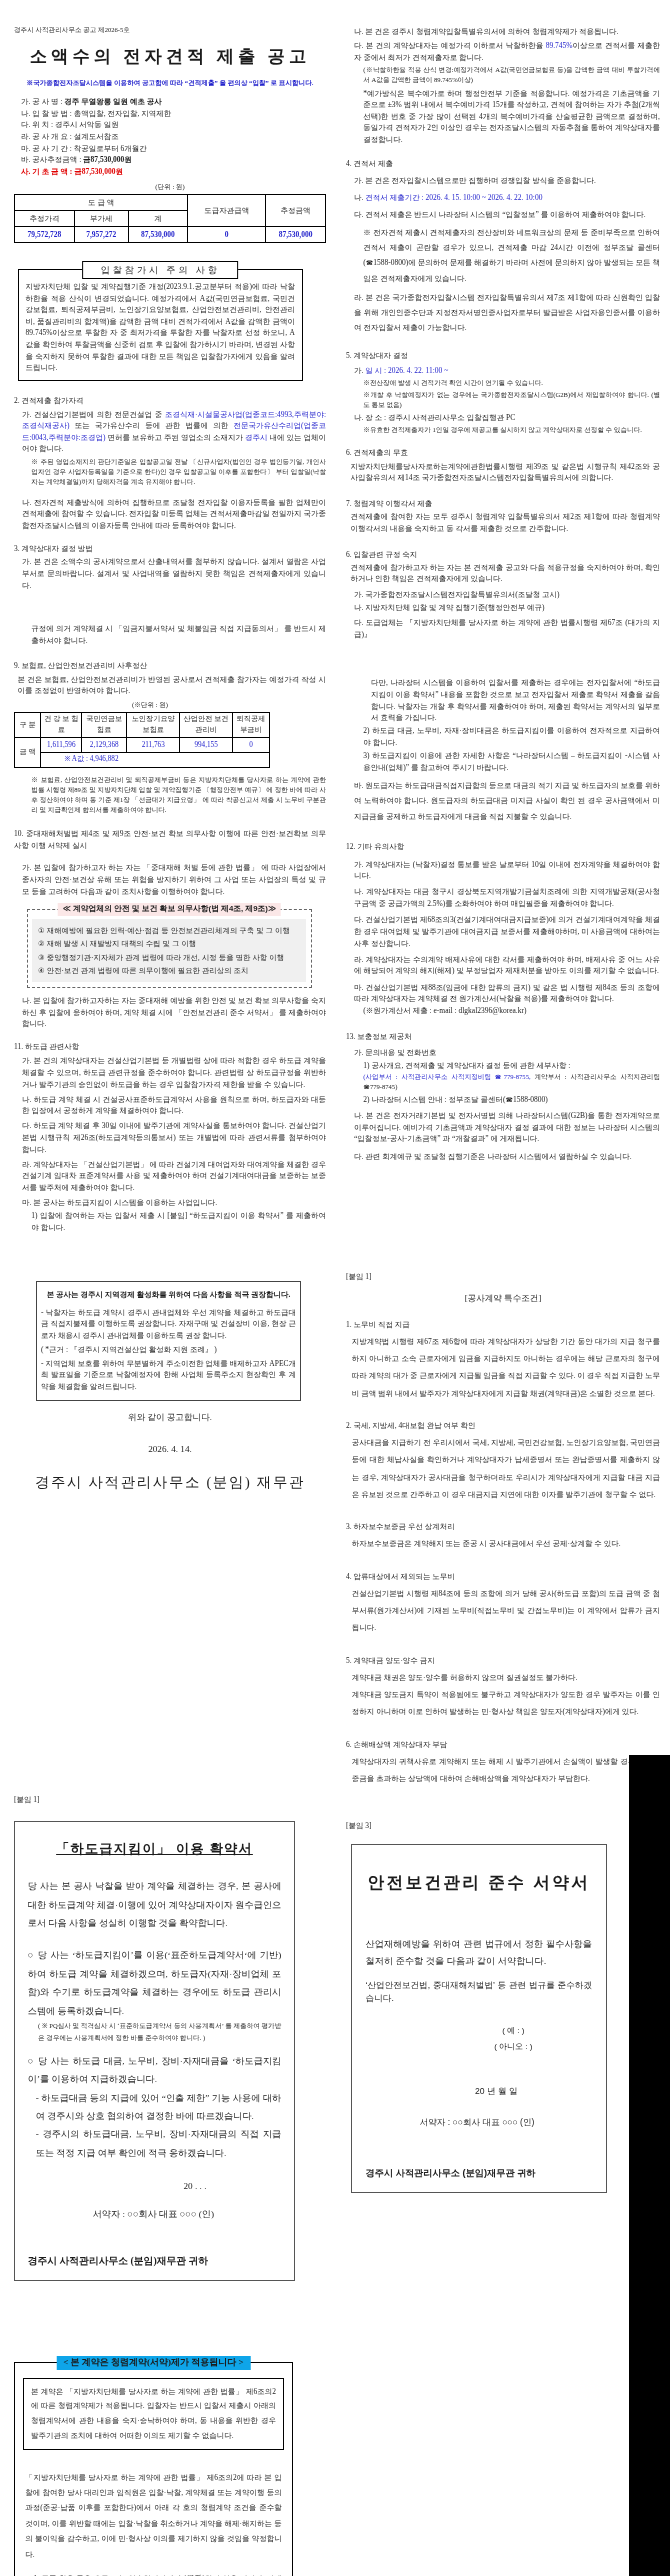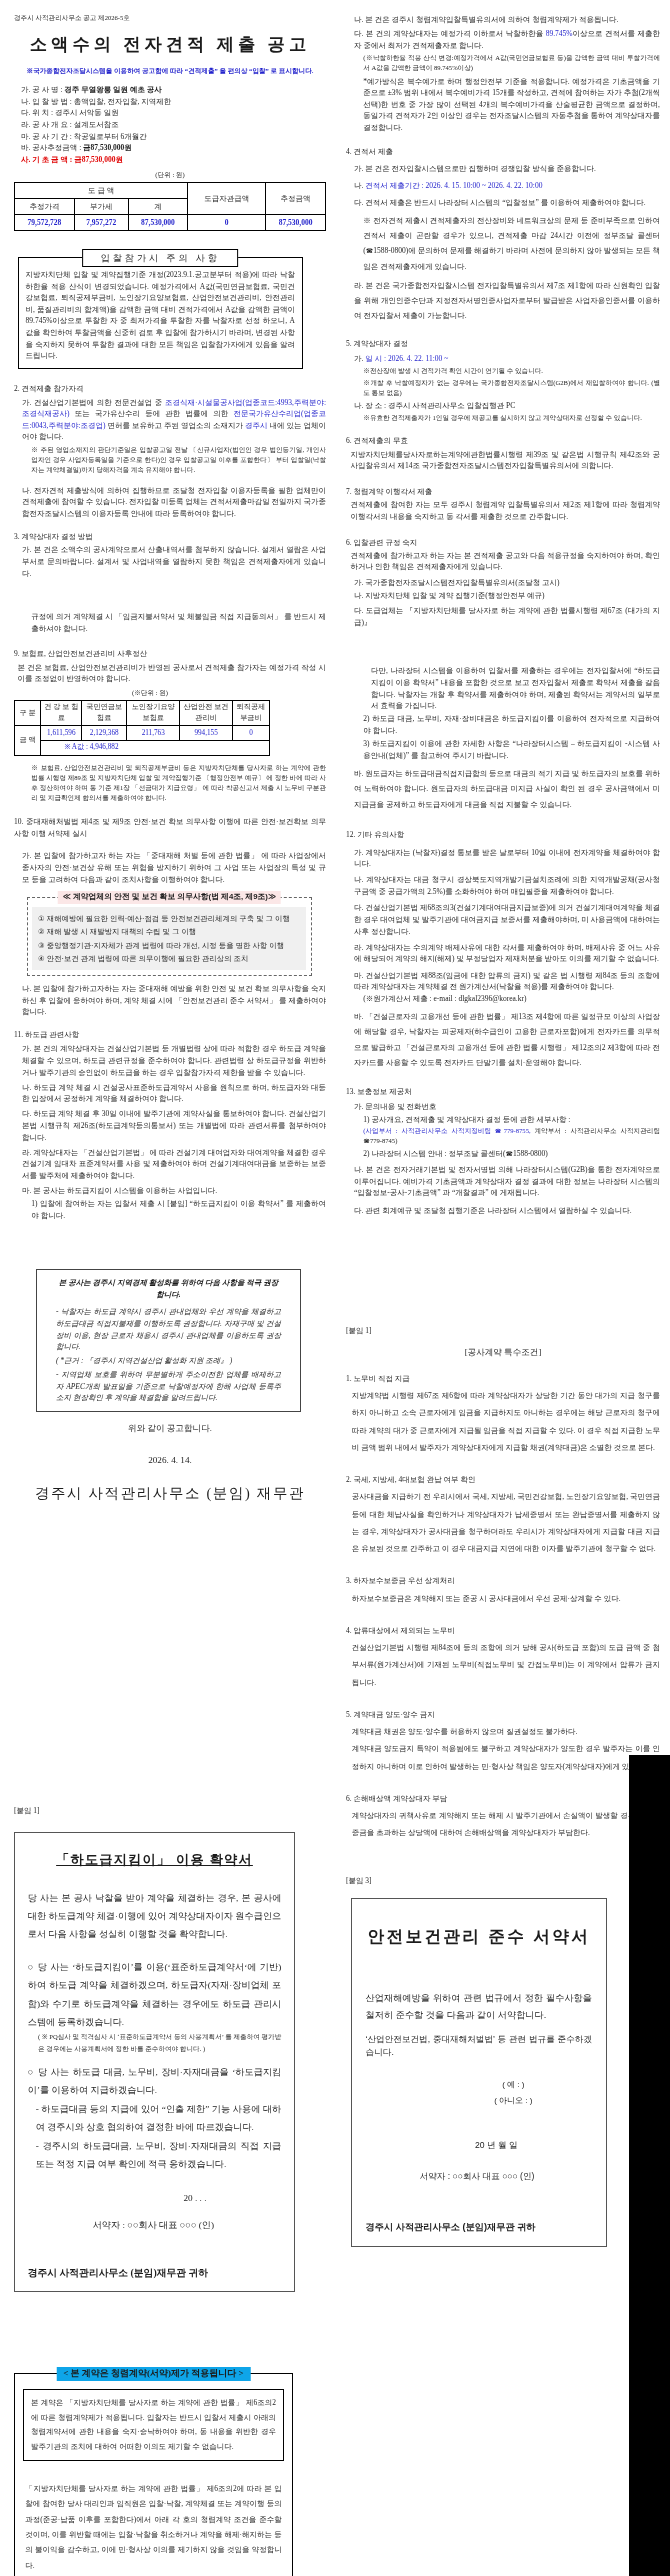--- a/index.html
+++ b/index.html
@@ -1,18 +1,18 @@
 <!DOCTYPE html>
 <html style="font-size:9.2px"><head>
 <meta charset="utf-8">
 <style>
   html,body{margin:0;padding:0;background:#fff;}
   .page{position:relative;width:671px;height:2576px;background:#fff;overflow:hidden;
         font-family:"Liberation Serif","DejaVu Serif",serif;color:#1c1c1c;font-size:7.5px;line-height:1.55;}
-  .col{position:absolute;top:0;}
+  .col{position:absolute;top:12px;}
   .col-l{left:14px;width:312px;}
   .col-r{left:346px;width:314px;}
   p{margin:0;text-align:justify;}
   .ctr{text-align:center;}
   .rt{text-align:center;}
   .b{font-weight:bold;}
   .blue{color:#2323cc;}
   .red{color:#e00000;}
   .small{font-size:6.6px;}
   .ind1{padding-left:8px;}
@@ -32,21 +32,21 @@
   .t2 td.aval{color:#2323cc;text-align:left;padding-left:23px;}
   .warn-box{position:relative;border:0.9px solid #000;margin:26.5px 23px 0 3.5px;padding:10.4px 7px 5.8px;}
   .warn-title{position:absolute;top:-9.8px;left:50%;transform:translateX(-50%);border:0.9px solid #000;
               background:#fff;padding:1.2px 17.3px;font-size:9.2px;letter-spacing:2.9px;white-space:nowrap;}
   .dashed-box{position:relative;border:0.6px dashed #666;margin:11.5px 14px 0 12.7px;padding:9.2px 4.6px 4.6px;}
   .dashed-title{position:absolute;top:-6.3px;left:50%;transform:translateX(-50%);background:#fbe7e7;
                 padding:0 4.6px;font-weight:bold;font-size:7.8px;white-space:nowrap;
                 font-family:"Liberation Sans","DejaVu Sans",sans-serif;}
   .dashed-inner{background:#f0f0f0;padding:4.6px 5.8px;font-family:"Liberation Sans","DejaVu Sans",sans-serif;}
   .dashed-inner p{margin:1.7px 0;text-align:left;font-size:7.4px;}
-  .region-box{border:0.6px solid #444;margin:48px 25px 0 22px;padding:7px 19px;font-style:italic;}
+  .region-box{border:0.6px solid #444;margin:48px 25px 0 22px;padding:7px 4px;}
   .pledge-box{border:0.6px solid #555;margin:15px 31px 0 0;padding:14px 12.7px 9.2px;font-size:9.2px;line-height:2.0;}
   .pledge-title{font-size:13.2px;font-weight:bold;text-align:center;text-decoration:underline;
                 letter-spacing:1.2px;font-family:"Liberation Sans","DejaVu Sans",sans-serif;margin-bottom:15px;}
   .integrity-wrap{position:relative;margin:81px 33px 0 0;}
   .integrity-head{position:absolute;top:-5.8px;left:50%;transform:translateX(-50%);background:#0ea5e9;
                   padding:0 7px;font-weight:bold;font-size:9px;white-space:nowrap;}
   .integrity-box{border:0.6px solid #000;padding:15px 8px 11.5px;}
   .integrity-inner{border:0.9px solid #000;padding:5.8px 7px;line-height:1.95;}
   .safety-box{border:0.6px solid #555;margin:11.5px 53px 0 4.6px;padding:17.3px 14px 11.5px;
               font-family:"Liberation Sans","DejaVu Sans",sans-serif;}
@@ -251,21 +251,20 @@
     <p class="ind2" style="margin-top:1.2px">3) 하도급지킴이 이용에 관한 자세한 사항은  “나라장터시스템 – 하도급지킴이 -시스템 사용안내(업체)” 를 참고하여 주시기 바랍니다.</p>
     <p class="ind1 loose" style="margin-top:4.6px">바. 원도급자는 하도급대금직접지급합의 등으로 대금의 적기 지급 및 하도급자의 보호를 위하여 노력하여야 합니다. 원도급자의 하도급대금 미지급 사실이 확인 된 경우 공사금액에서 미지급금을 공제하고 하도급자에게 대금을 직접 지불할 수 있습니다.</p>
 
     <p class="hd" style="margin-top:17.3px">12. 기타 유의사항</p>
     <p class="ind1" style="margin-top:5.8px">가. 계약상대자는 (낙찰자)결정 통보를 받은 날로부터 10일 이내에 전자계약을 체결하여야 합니다.</p>
     <p class="ind1" style="margin-top:4.6px">나. 계약상대자는 대금 청구시 경상북도지역개발기금설치조례에 의한 지역개발공채(공사청구금액 중 공급가액의 2.5%)를 소화하여야 하며 매입필증을 제출하여야 합니다.</p>
     <p class="ind1" style="margin-top:4.6px">다. 건설산업기본법 제68조의3(건설기계대여대금지급보증)에 의거 건설기계대여계약을 체결한 경우 대여업체 및 발주기관에 대여금지급 보증서를 제출해야하며, 미 사용금액에 대하여는 사후 정산합니다.</p>
     <p class="ind1" style="margin-top:4.6px">라. 계약상대자는 수의계약 배제사유에 대한 각서를 제출하여야 하며, 배제사유 중 어느 사유에 해당되어 계약의 해지(해제) 및 부정당업자 제재처분을 받아도 이의를 제기할 수 없습니다.</p>
     <p class="ind1" style="margin-top:4.6px">마. 건설산업기본법 제88조(임금에 대한 압류의 금지) 및 같은 법 시행령 제84조 등의 조항에 따라 계약상대자는 계약체결 전 원가계산서(낙찰율 적용)를 제출하여야 합니다.</p>
     <p class="ind2">(※원가계산서 제출 : e-mail : dlgkal2396@korea.kr)</p>
-    <p class="ind1 loose" style="margin-top:4.6px">바. 「건설근로자의 고용개선 등에 관한 법률」 제13조 제4항에 따른 일정규모 이상의 사업장에 해당할 경우, 낙찰자는 피공제자(하수급인이 고용한 근로자포함)에게 전자카드를 의무적으로 발급하고 「건설근로자의 고용개선 등에 관한 법률 시행령」 제12조의2 제3항에 따라 전자카드를 사용할 수 있도록 전자카드 단말기를 설치·운영해야 합니다.</p>
 
     <p class="hd" style="margin-top:15px">13. 보충정보 제공처</p>
     <p class="ind1" style="margin-top:3.5px">가. 문의내용 및 전화번호</p>
     <p class="ind2" style="margin-top:1.7px">1) 공사개요, 견적제출 및 계약상대자 결정 등에 관한 세부사항 :</p>
     <p class="ind2 small">
       <span class="blue">(사업부서 : 사적관리사무소 사적지정비팀 ☎779-8755,</span><span> 계약부서 : 사적관리사무소 사적지관리팀 ☎779-8745)</span>
     </p>
     <p class="ind2" style="margin-top:1.7px">2) 나라장터 시스템 안내 : 정부조달 콜센터(☎1588-0800)</p>
     <p class="ind1" style="margin-top:4.6px">나. 본 건은 전자거래기본법 및 전자서명법 의해 나라장터시스템(G2B)을 통한 전자계약으로 이루어집니다. 예비가격 기초금액과 계약상대자 결정 결과에 대한 정보는 나라장터 시스템의  “입찰정보-공사-기초금액” 과  “개찰결과” 에 게재됩니다.</p>
     <p class="ind1" style="margin-top:5.8px">다. 관련 회계예규 및 조달청 집행기준은 나라장터 시스템에서 열람하실 수 있습니다.</p>

